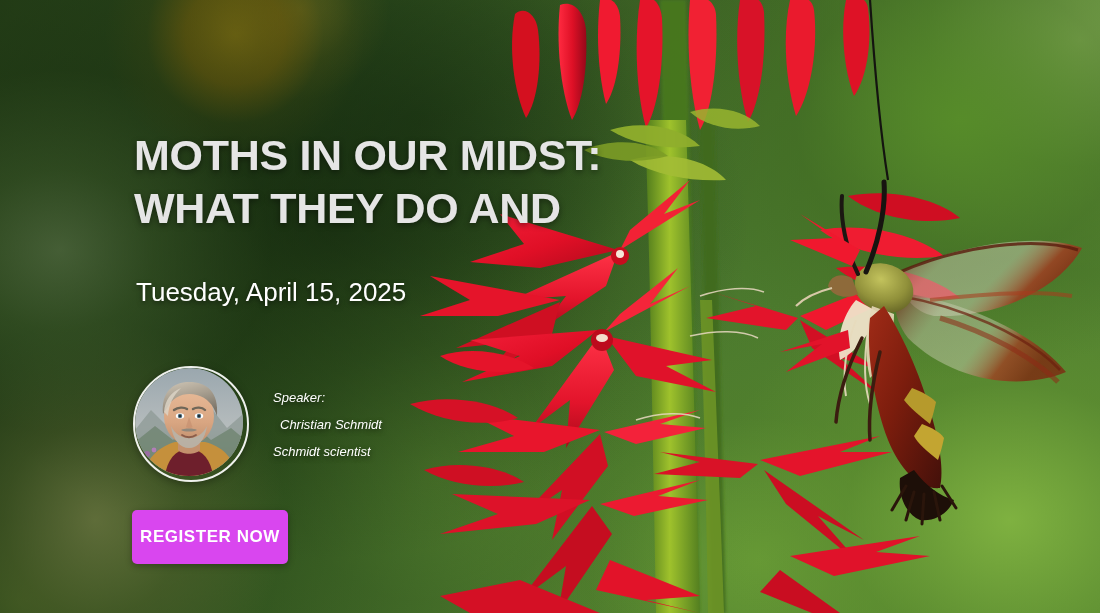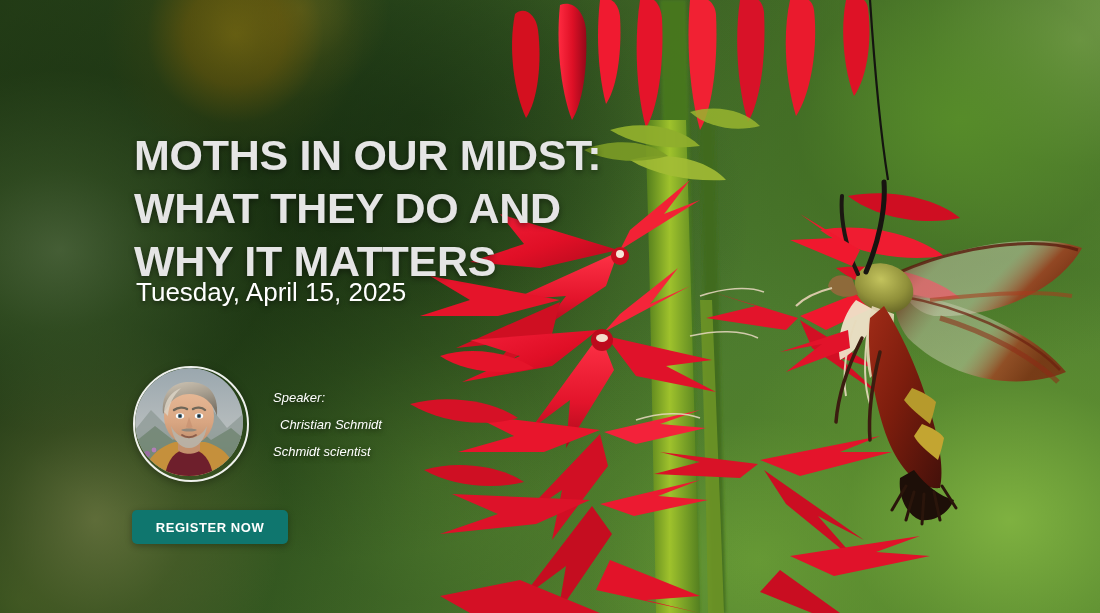--- a/index.html
+++ b/index.html
@@ -134,27 +134,27 @@
   }
   .speaker-text .line { display: block; }
   .speaker-text .indent { padding-left: 7px; }
 
   
   .cta {
     position: absolute;
     top: 510px;
     left: -4px;
     width: 156px;
-    height: 34px;
+    height: 54px;
     border: none;
     border-radius: 5px;
-    background: #0f766e;
+    background: #d946ef;
     color: #ffffff;
     font-family: "Liberation Sans", sans-serif;
-    font-size: 13px;
+    font-size: 17px;
     font-weight: 700;
     letter-spacing: 0.55px;
     cursor: pointer;
     box-shadow: 0 2px 7px rgba(0,0,0,0.3);
     display: flex;
     align-items: center;
     justify-content: center;
   }
 </style>
 </head>
@@ -354,21 +354,20 @@
       <path d="M848 330 L780 352 L822 344 L786 372 L850 348 Z" fill="#e2132a"></path>
     </svg>
   </div>
 
   <div class="content">
 
 
     <h1 class="headline">
       <span class="line">MOTHS IN OUR MIDST:</span>
       <span class="line">WHAT THEY DO AND</span>
-      <span class="line">WHY IT MATTERS</span>
     </h1>
 
     <div class="when">
       <span class="line">Tuesday, April 15, 2025</span>
     </div>
 
     <div class="speaker">
       <div class="avatar">
         <svg width="108" height="108" viewBox="0 0 108 108" xmlns="http://www.w3.org/2000/svg">
           <defs>

